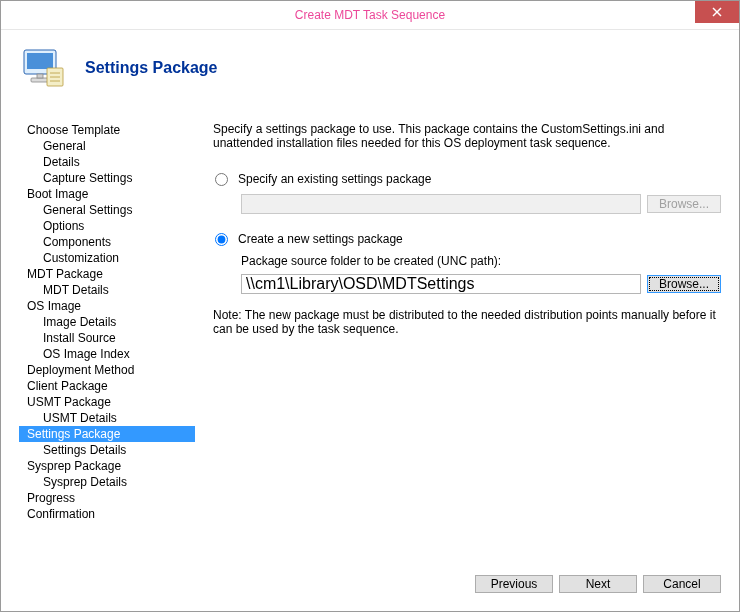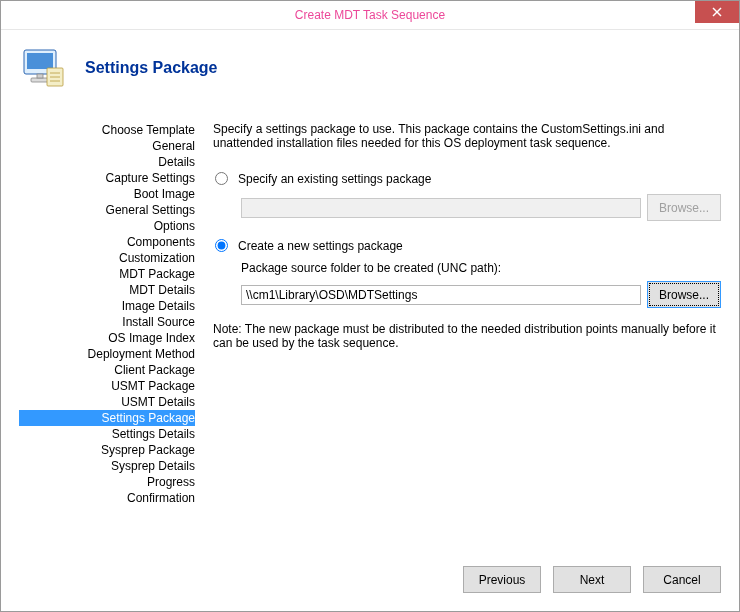--- a/index.html
+++ b/index.html
@@ -66,21 +66,20 @@
     flex: 1;
     display: flex;
     border-top: 0;
     padding: 0 18px 18px 18px;
     min-height: 0;
   }
   .sidebar {
     width: 180px;
     padding-right: 4px;
     box-sizing: border-box;
-    text-align: right;
   }
   .sidebar .item {
     white-space: nowrap;
     height: 16px;
     line-height: 16px;
     cursor: pointer;
   }
   .sidebar .item.level-0 { padding-left: 8px; }
   .sidebar .item.level-1 { padding-left: 24px; }
   .sidebar .item.selected {
@@ -90,48 +89,48 @@
   .content {
     flex: 1;
     padding-left: 14px;
     position: relative;
     display:flex;
     flex-direction: column;
   }
   .desc { margin-bottom: 22px; }
   .radio-row {
     display: flex;
-    align-items: flex-start;
+    align-items: center;
     margin-bottom: 8px;
   }
   .radio-row input[type=radio] {
     margin: 0 10px 0 2px;
   }
   .field-row {
     display: flex;
     align-items: center;
     margin-bottom: 18px;
   }
   .field-row .text-in {
     flex: 1;
     height: 20px;
     border: 1px solid #b5b5b5;
     background: #fff;
     padding: 0 4px;
-    font-size: 12px;
+    font-size: 16px;
     font-family: inherit;
     box-sizing: border-box;
   }
   .field-row .text-in.disabled {
     background: #f0f0f0;
     color: #888;
     border-color: #c9c9c9;
   }
   .btn {
-    height: 27px;
+    height: 18px;
     min-width: 74px;
     border: 1px solid #acacac;
     background: #e1e1e1;
     font-size: 12px;
     font-family: inherit;
     cursor: pointer;
     padding: 0 10px;
   }
   .btn:disabled {
     color: #a0a0a0;
@@ -147,21 +146,21 @@
   .field-row .btn { margin-left: 6px; }
   .sub-label {
     margin: 0 0 6px 28px;
   }
   .note { margin-top: 14px; }
   .footer {
     position: absolute;
     right: 0;
     bottom: 0;
     display: flex;
-    gap: 12px;
+    gap: 6px;
   }
   .footer .btn { width: 78px; }
 </style>
 </head>
 <body>
 
 <div class="window">
 
   <div class="titlebar">
     <span>Create MDT Task Sequence</span>
@@ -196,20 +195,21 @@
         <div class="item level-1">General</div>
         <div class="item level-1">Details</div>
         <div class="item level-1">Capture Settings</div>
         <div class="item level-0">Boot Image</div>
         <div class="item level-1">General Settings</div>
         <div class="item level-1">Options</div>
         <div class="item level-1">Components</div>
         <div class="item level-1">Customization</div>
         <div class="item level-0">MDT Package</div>
         <div class="item level-1">MDT Details</div>
+        <div class="item level-0">OS Image</div>
         <div class="item level-1">Image Details</div>
         <div class="item level-1">Install Source</div>
         <div class="item level-1">OS Image Index</div>
         <div class="item level-0">Deployment Method</div>
         <div class="item level-0">Client Package</div>
         <div class="item level-0">USMT Package</div>
         <div class="item level-1">USMT Details</div>
         <div class="item level-0 selected">Settings Package</div>
         <div class="item level-1">Settings Details</div>
         <div class="item level-0">Sysprep Package</div>

